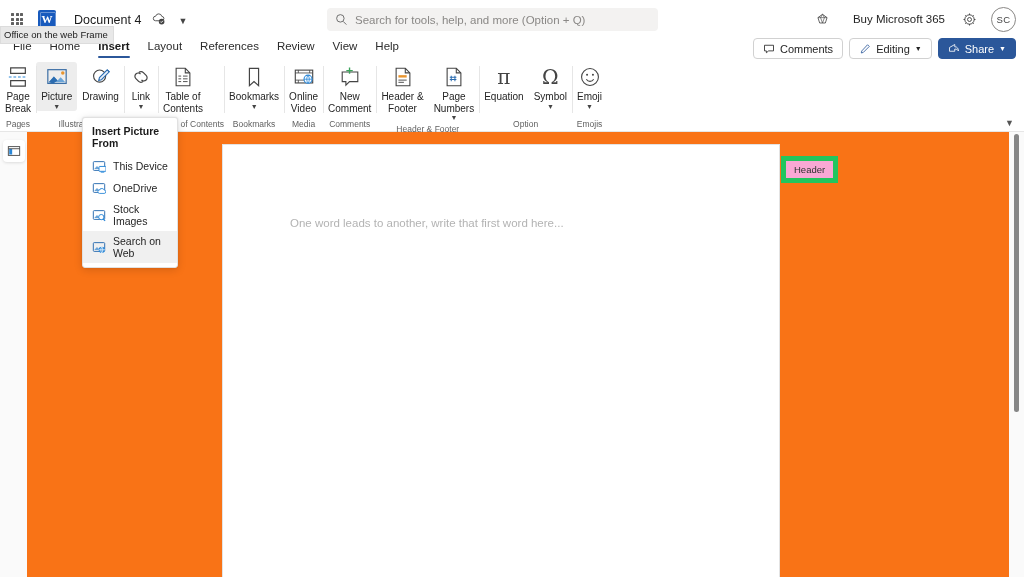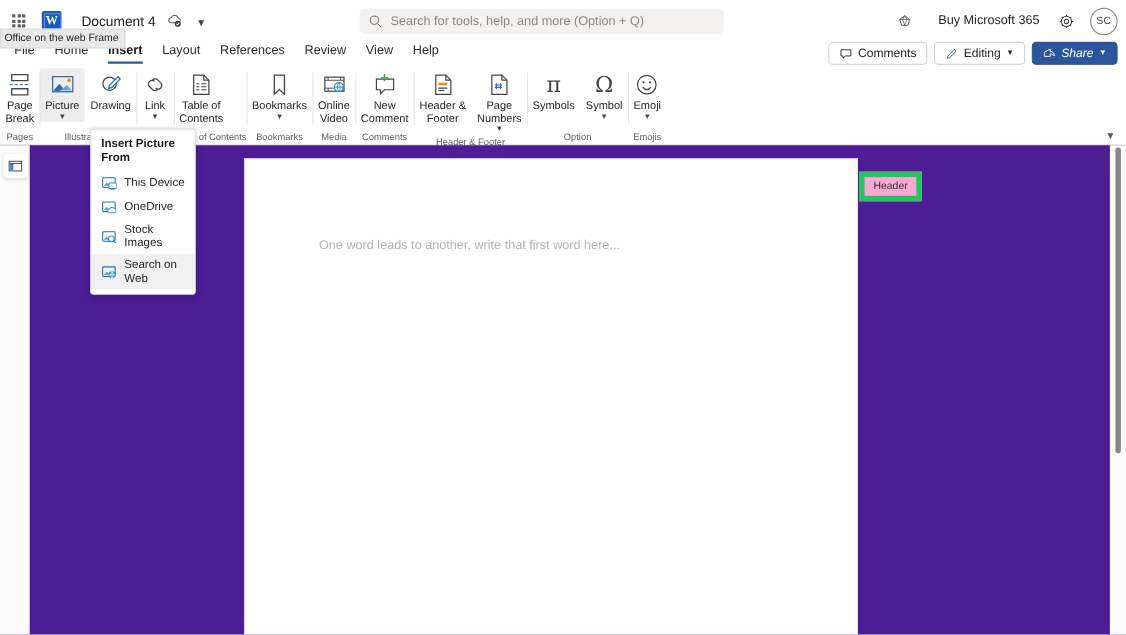--- a/index.html
+++ b/index.html
@@ -109,21 +109,21 @@
   .tab-right {
     position: absolute; right: 8px; top: 38px; height: 21px;
     display: flex; align-items: center; gap: 6px;
   }
   .pillbtn {
     display: flex; align-items: center; gap: 5px;
     height: 21px; padding: 0 9px; border: 1px solid #d1d1d1; border-radius: 4px;
     background: #fff; font-size: 11px; color: #242424; cursor: pointer; white-space: nowrap;
   }
   .pillbtn.share {
-    background: #2b579a; border-color: #2b579a; color: #fff; font-style: italic;
+    background: #2b579a; border-color: #2b579a; color: #fff;
   }
 
   
   .ribbon {
     position: absolute; top: 59px; left: 0; width: 1024px; height: 73px;
     background: #fff; border-bottom: 1px solid #e6e6e6;
   }
   .ribbon-inner { display: flex; height: 73px; align-items: stretch; }
   .rgroup { position: relative; display: flex; flex-direction: column; }
   .rgroup .items { display: flex; flex: 1; align-items: flex-start; padding-top: 3px; }
@@ -161,21 +161,21 @@
   }
   .menu-item {
     display: flex; align-items: center; gap: 7px; padding: 4px 9px;
     font-size: 10.5px; color: #242424; cursor: pointer;
   }
   .menu-item.hovered { background: #f0f0f0; }
 
   
   .canvas {
     position: absolute; top: 132px; left: 0; width: 1024px; height: 445px;
-    background: #4c1d95;
+    background: #f97316;
     text-align: center;
   }
   .leftrail {
     position: absolute; left: 0; top: 0; width: 27px; height: 445px; background: #fafafa;
   }
   .navtoggle {
     position: absolute; left: 3px; top: 8px; width: 22px; height: 22px;
     background: #fff; border-radius: 4px; box-shadow: 0 1px 3px rgba(0,0,0,.12);
     display: flex; align-items: center; justify-content: center; cursor: pointer;
   }
@@ -466,21 +466,21 @@
             </div>
           </div>
           <div class="glabel">Header &amp; Footer</div>
         </div>
         <div class="rgroup">
           <div class="items">
             <div class="rbtn">
               <div class="ico">
                 <span style="font-family:'DejaVu Serif',serif;font-size:20px;color:#444;line-height:22px;">π</span>
               </div>
-              <div class="cap">Symbols</div>
+              <div class="cap">Equation</div>
             </div>
             <div class="rbtn">
               <div class="ico">
                 <span style="font-family:'DejaVu Serif',serif;font-size:20px;color:#444;line-height:22px;">Ω</span>
               </div>
               <div class="cap">Symbol</div>
               <div class="chev">▼</div>
             </div>
           </div>
           <div class="glabel">Option</div>

